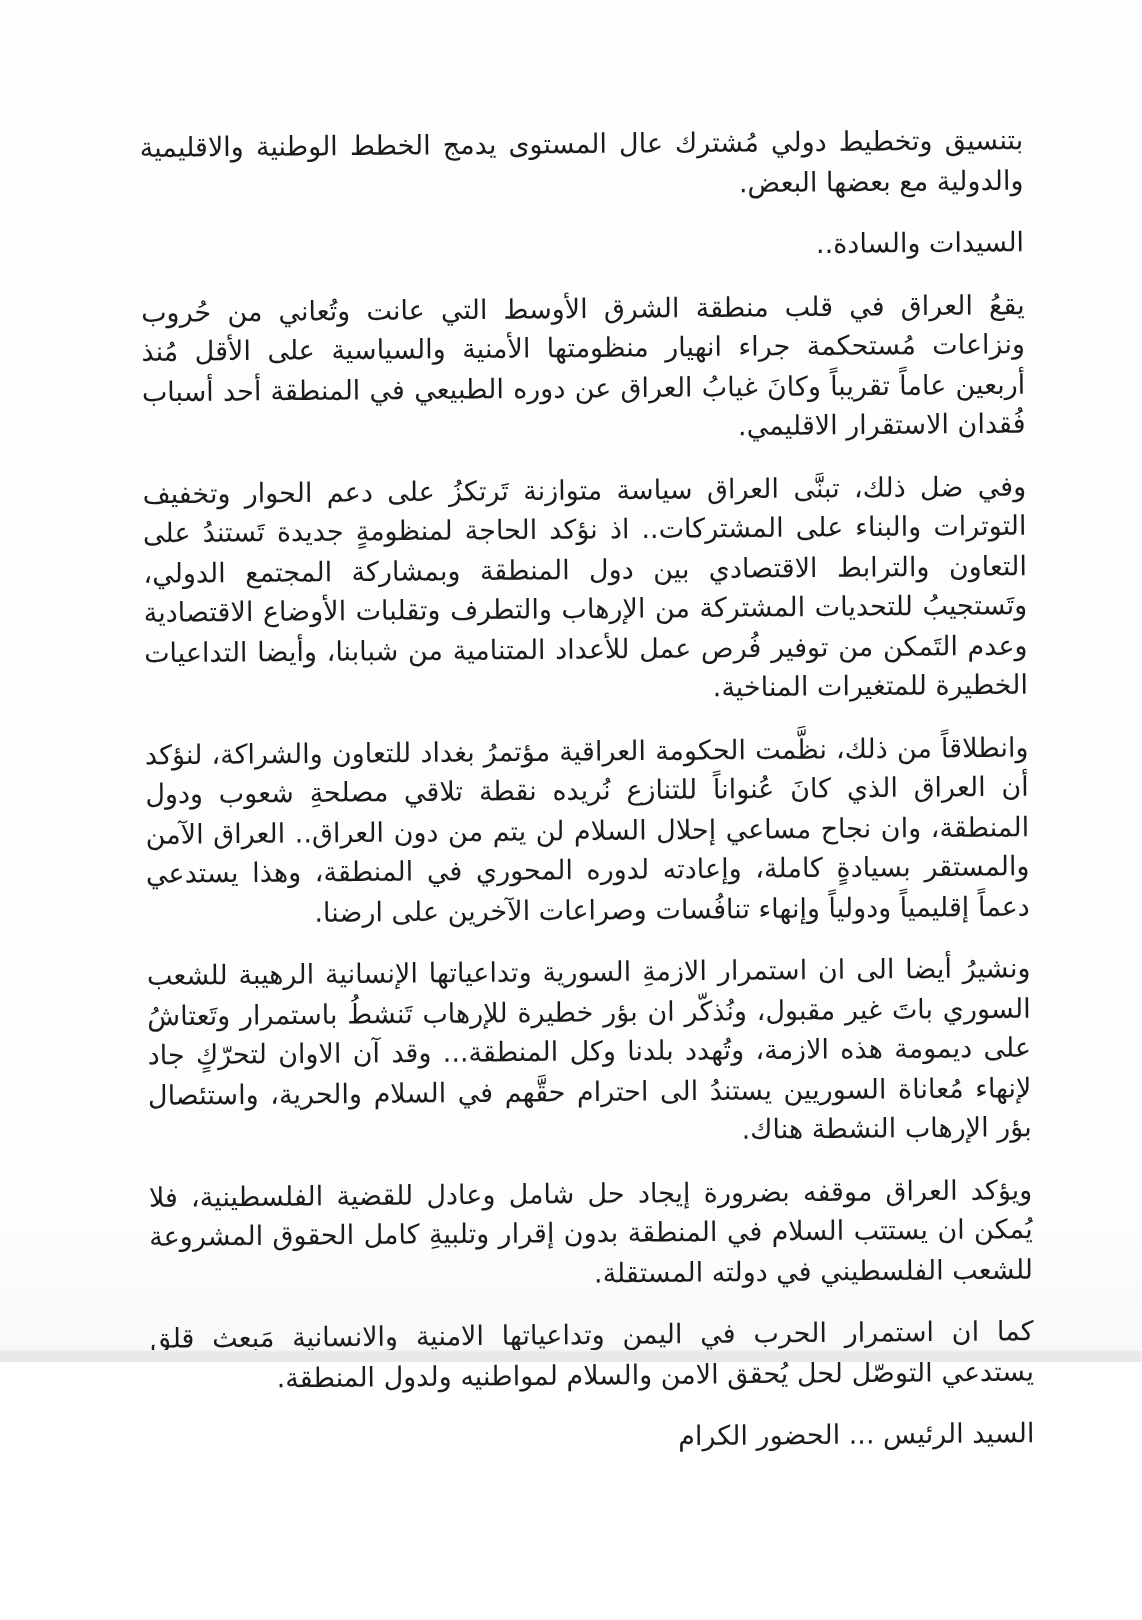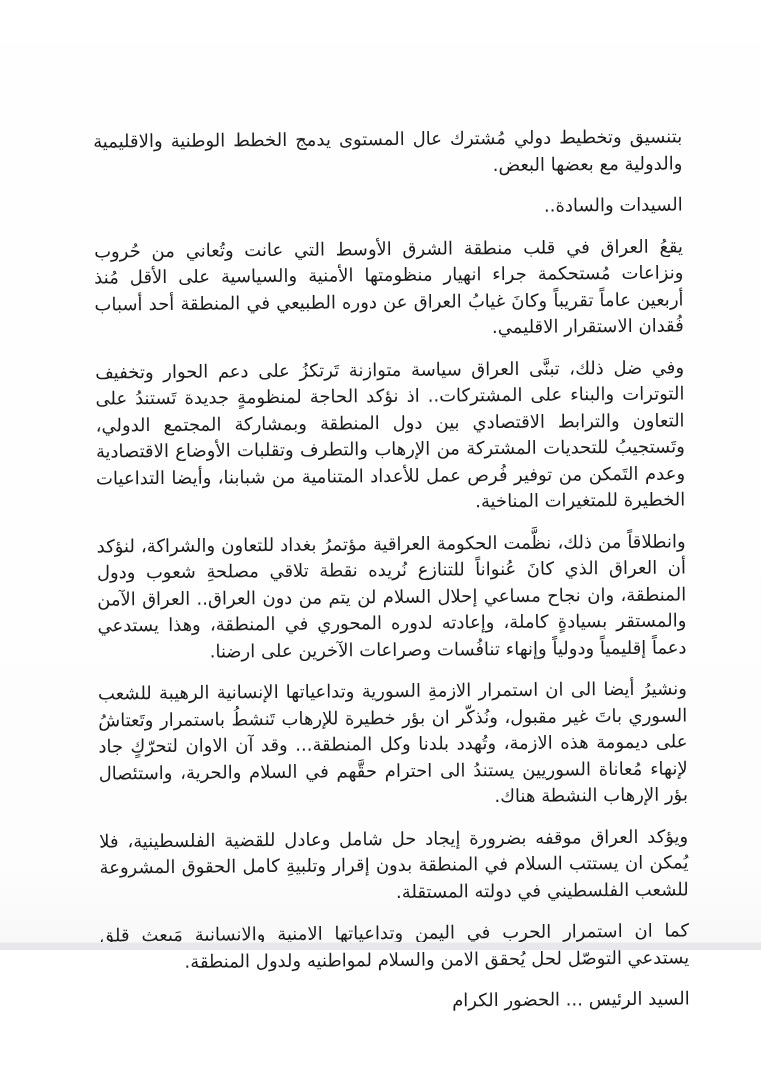--- a/index.html
+++ b/index.html
@@ -11,21 +11,20 @@
     height: 1080px;
     overflow: hidden;
     background: #ffffff;
     font-family: "DejaVu Sans", sans-serif;
   }
   .page {
     position: relative;
     width: 761px;
     height: 908px;
     background: linear-gradient(180deg, #fefefe 0%, #fdfdfd 90%, #f8f8f9 99%);
-    margin-top: 42px;
   }
   .scan-bottom-edge {
     position: absolute;
     left: 0;
     bottom: 0;
     width: 100%;
     height: 7px;
     background: #e8e8ea;
     border-top: 1px solid #f1f1f2;
   }

